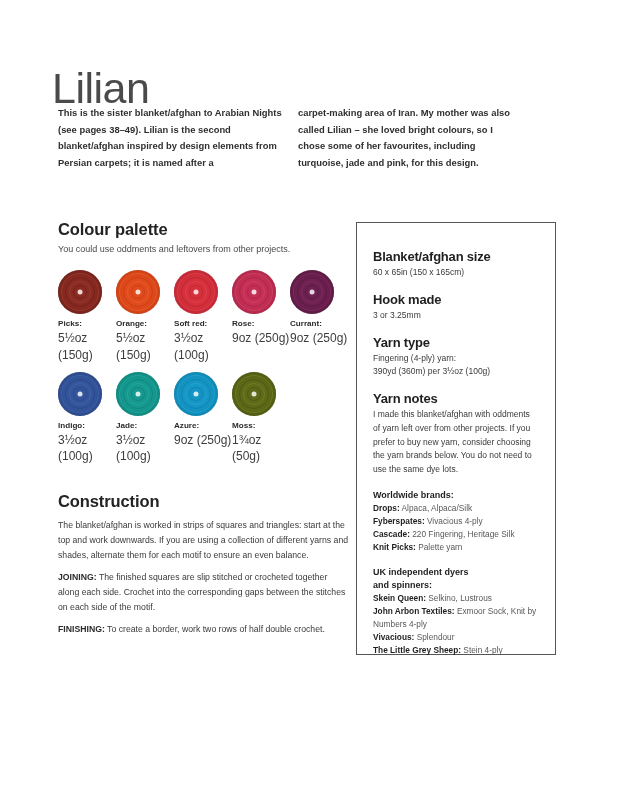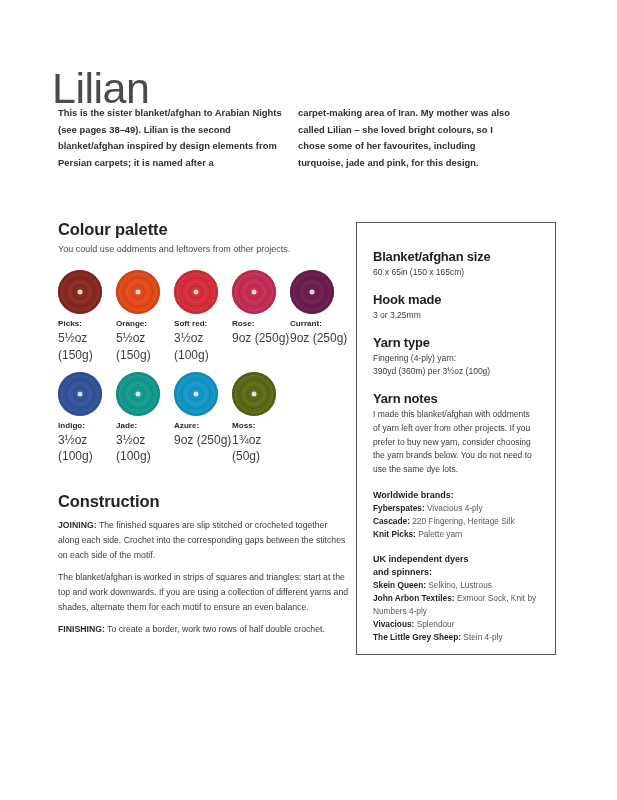--- a/index.html
+++ b/index.html
@@ -328,24 +328,24 @@
             </div>
             <div class="swatch-name">Moss:</div>
             <div class="swatch-qty">1¾oz (50g)</div>
           </div>
         </div>
       </div>
   </div>
 
   <div id="construction-section">
     <div class="sec-head">Construction</div>
+    <div class="body-p">The blanket/afghan is worked in strips of squares and triangles: start at the top and work downwards. If you are using a collection of different yarns and shades, alternate them for each motif to ensure an even balance.</div>
     <div class="body-p">
       <span class="lead">JOINING:</span><span> The finished squares are slip stitched or crocheted together along each side. Crochet into the corresponding gaps between the stitches on each side of the motif.</span>
     </div>
-    <div class="body-p">The blanket/afghan is worked in strips of squares and triangles: start at the top and work downwards. If you are using a collection of different yarns and shades, alternate them for each motif to ensure an even balance.</div>
     <div class="body-p">
       <span class="lead">FINISHING:</span><span> To create a border, work two rows of half double crochet.</span>
     </div>
   </div>
 
   <div id="info-box">
     <div class="box-inner">
       <div class="box-head first">Blanket/afghan size</div>
       <div class="box-text">60 x 65in (150 x 165cm)</div>
 
@@ -354,20 +354,21 @@
 
       <div class="box-head">Yarn type</div>
       <div class="box-text">Fingering (4-ply) yarn:</div>
       <div class="box-text" style="margin-top:0">390yd (360m) per 3½oz (100g)</div>
 
       <div class="box-head">Yarn notes</div>
       <div class="box-text">I made this blanket/afghan with oddments of yarn left over from other projects. If you prefer to buy new yarn, consider choosing the yarn brands below. You do not need to use the same dye lots.</div>
 
       <div class="box-sub-head">Worldwide brands:</div>
       <div id="worldwide-brand-list">
+          <div class="brand-line"><b>Drops:</b><span> Alpaca, Alpaca/Silk</span></div>
           <div class="brand-line"><b>Fyberspates:</b><span> Vivacious 4-ply</span></div>
           <div class="brand-line"><b>Cascade:</b><span> 220 Fingering, Heritage Silk</span></div>
           <div class="brand-line"><b>Knit Picks:</b><span> Palette yarn</span></div>
         </div>
 
       <div class="box-sub-head">
         <span>UK independent dyers</span><br>
         <span>and spinners:</span>
       </div>
       <div id="uk-brand-list">

